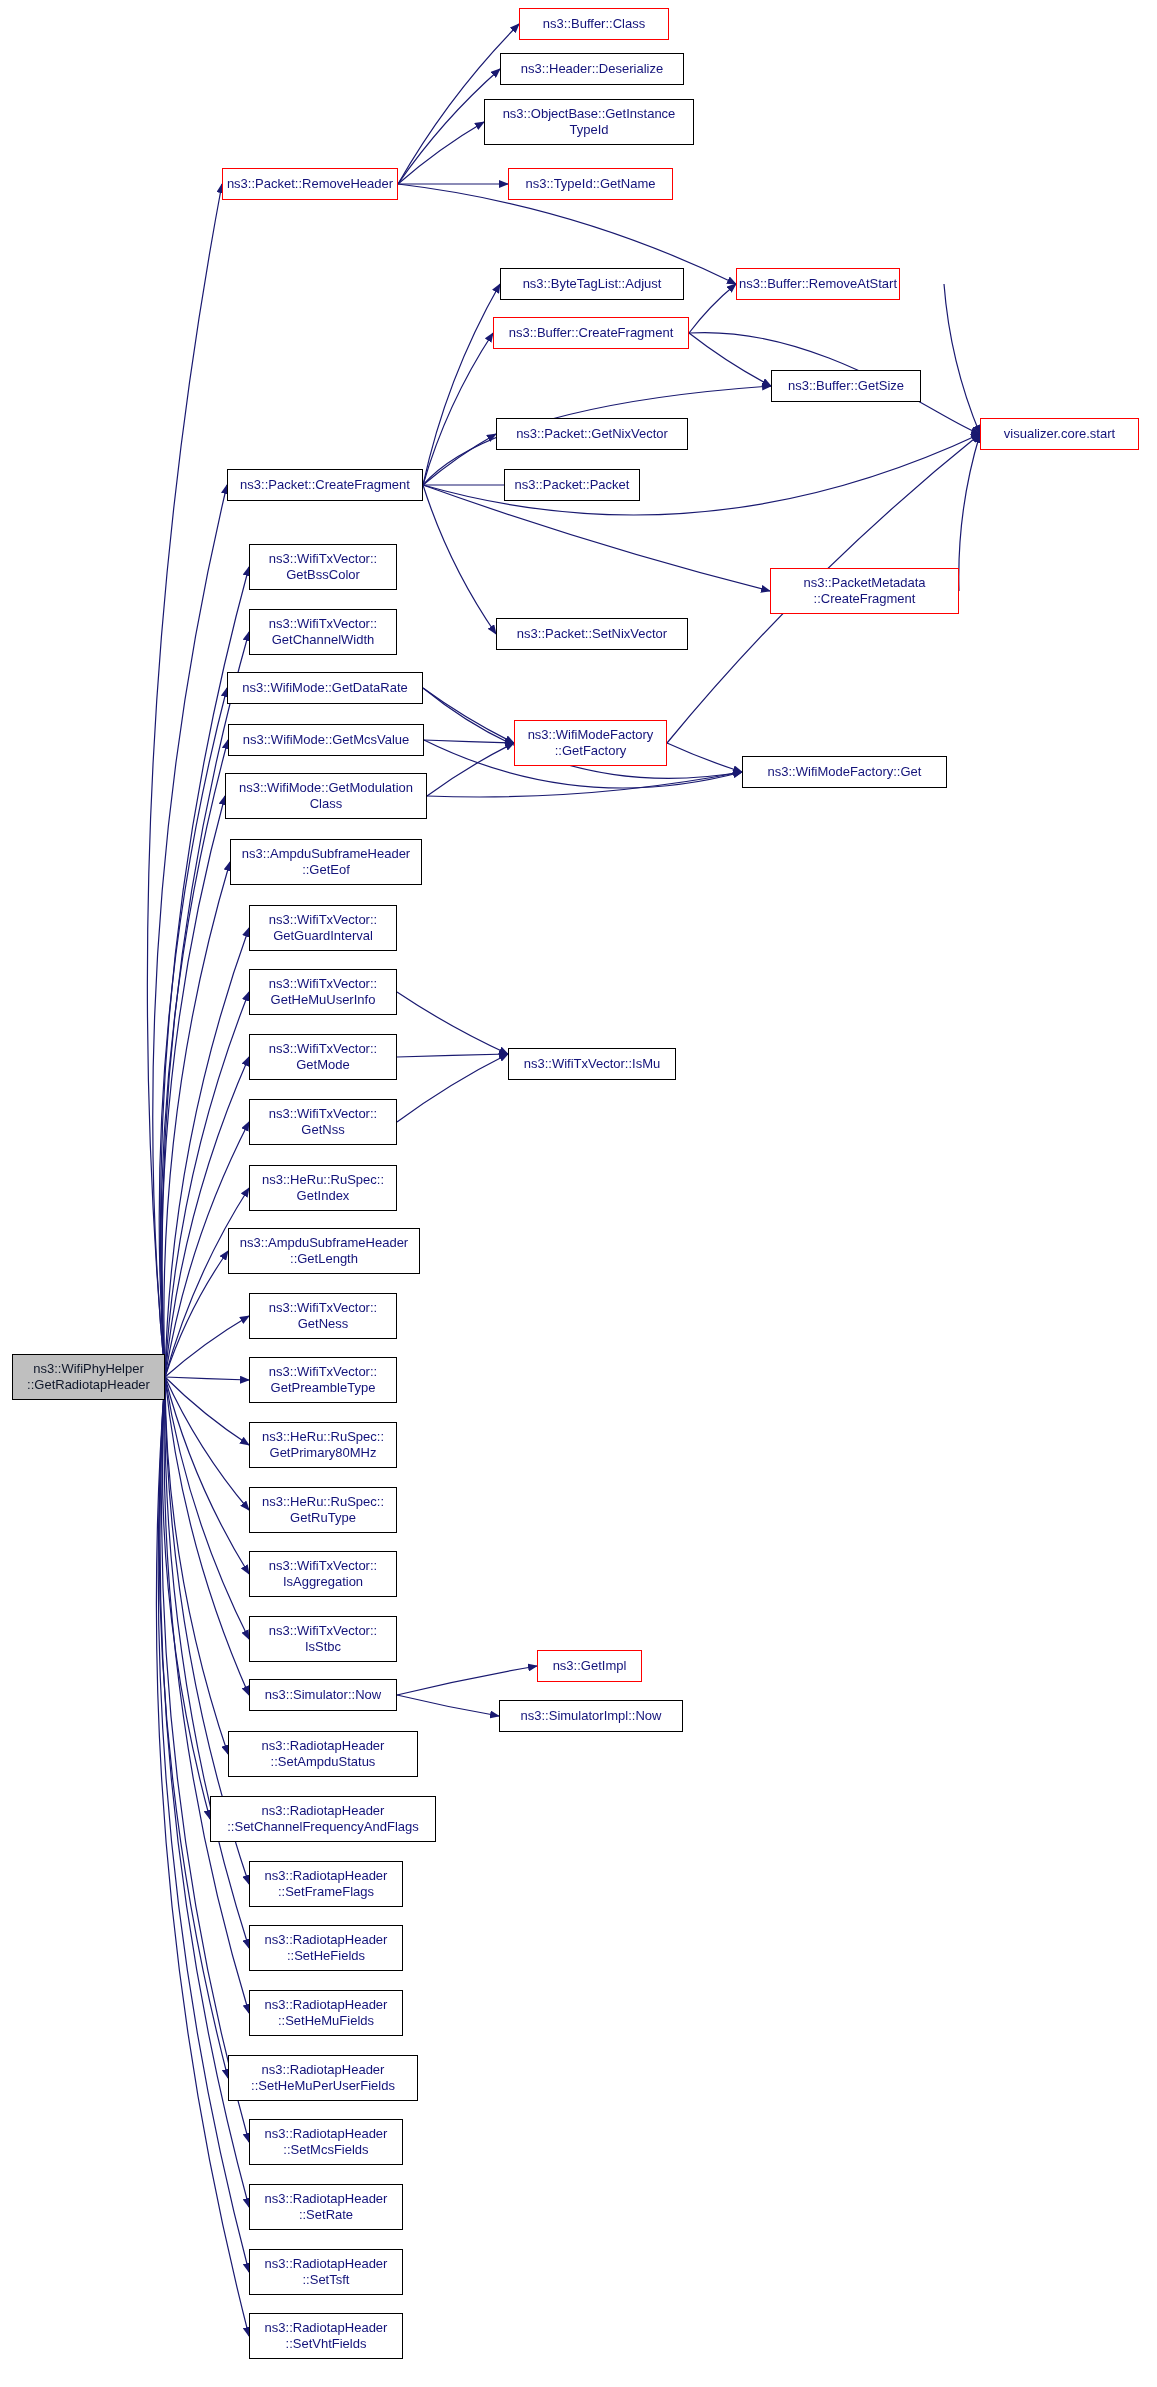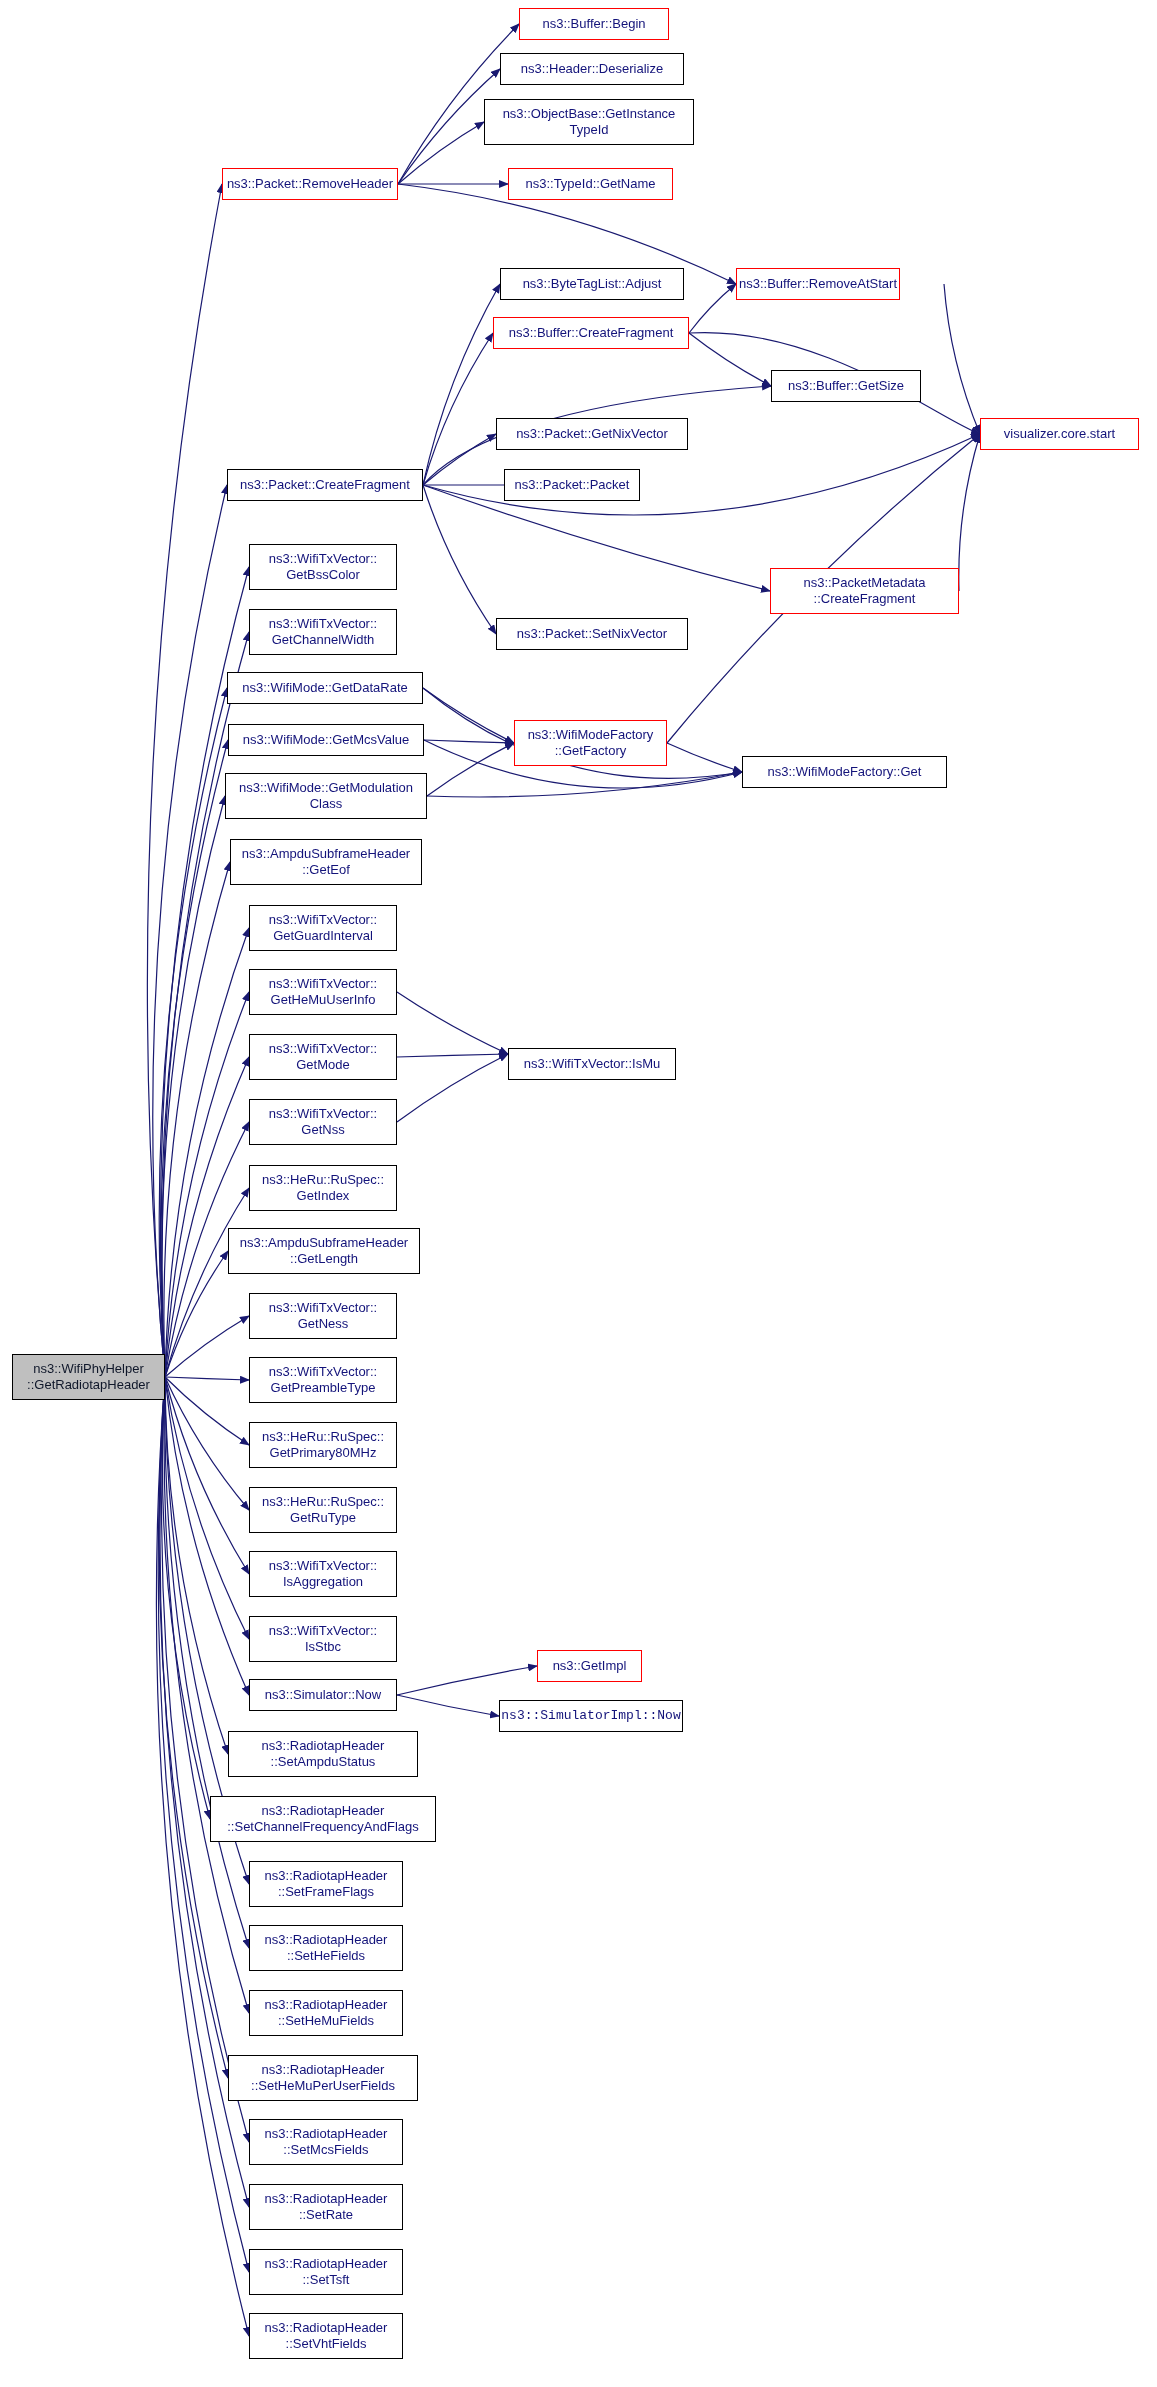--- a/index.html
+++ b/index.html
@@ -247,21 +247,21 @@
     </div>
     <div class="node" style="left: 249px; top: 2249px; width: 154px; height: 46px;">
       <span class="node-label">ns3::RadiotapHeader
 ::SetTsft</span>
     </div>
     <div class="node" style="left: 249px; top: 2313px; width: 154px; height: 46px;">
       <span class="node-label">ns3::RadiotapHeader
 ::SetVhtFields</span>
     </div>
     <div class="node truncated" style="left: 519px; top: 8px; width: 150px; height: 32px;">
-      <span class="node-label">ns3::Buffer::Begin</span>
+      <span class="node-label">ns3::Buffer::Class</span>
     </div>
     <div class="node" style="left: 500px; top: 53px; width: 184px; height: 32px;">
       <span class="node-label">ns3::Header::Deserialize</span>
     </div>
     <div class="node" style="left: 484px; top: 99px; width: 210px; height: 46px;">
       <span class="node-label">ns3::ObjectBase::GetInstance
 TypeId</span>
     </div>
     <div class="node truncated" style="left: 508px; top: 168px; width: 165px; height: 32px;">
       <span class="node-label">ns3::TypeId::GetName</span>
@@ -287,21 +287,21 @@
     <div class="node truncated" style="left: 514px; top: 720px; width: 153px; height: 46px;">
       <span class="node-label">ns3::WifiModeFactory
 ::GetFactory</span>
     </div>
     <div class="node" style="left: 508px; top: 1038px; width: 168px; height: 32px; margin-top: 10px;">
       <span class="node-label">ns3::WifiTxVector::IsMu</span>
     </div>
     <div class="node truncated" style="left: 537px; top: 1650px; width: 105px; height: 32px;">
       <span class="node-label">ns3::GetImpl</span>
     </div>
-    <div class="node" style="left: 499px; top: 1700px; width: 184px; height: 32px; font-family: Liberation Mono, monospace;">
+    <div class="node" style="left: 499px; top: 1700px; width: 184px; height: 32px;">
       <span class="node-label">ns3::SimulatorImpl::Now</span>
     </div>
     <div class="node truncated" style="left: 736px; top: 268px; width: 164px; height: 32px;">
       <span class="node-label">ns3::Buffer::RemoveAtStart</span>
     </div>
     <div class="node truncated" style="left: 980px; top: 418px; width: 159px; height: 32px;">
       <span class="node-label">visualizer.core.start</span>
     </div>
     <div class="node truncated" style="left: 770px; top: 568px; width: 189px; height: 46px;">
       <span class="node-label">ns3::PacketMetadata

